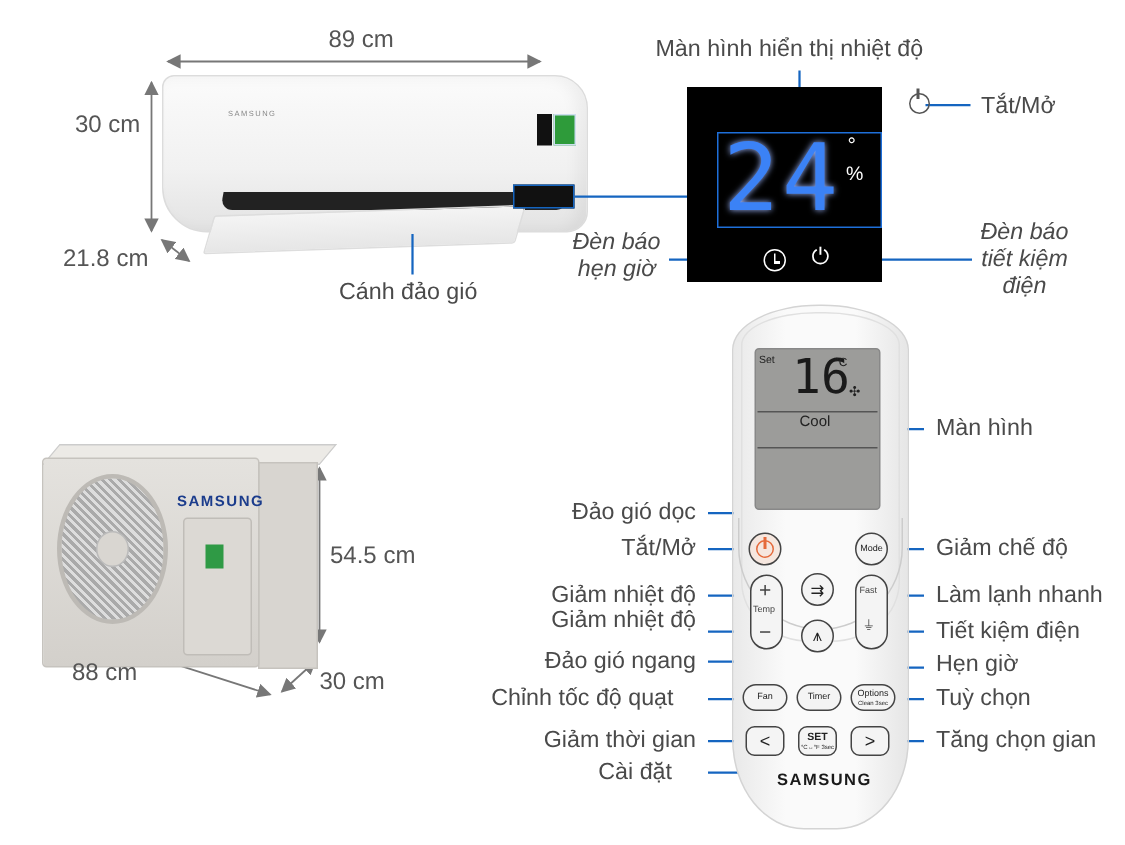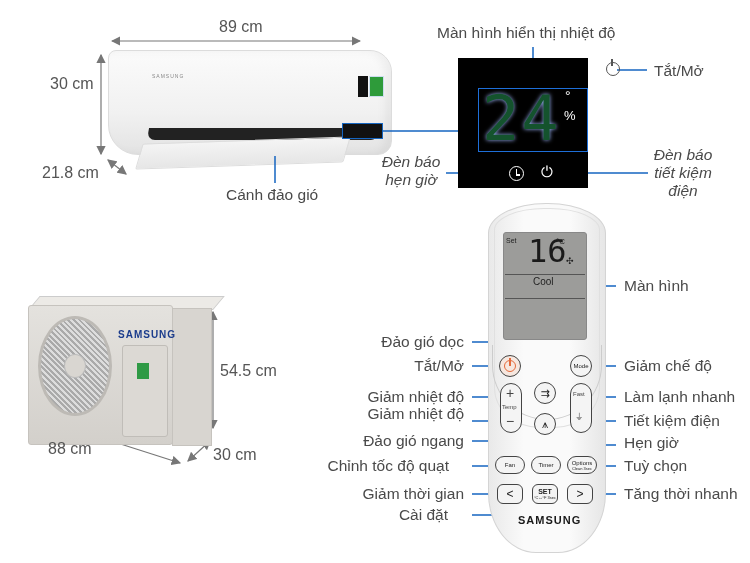--- a/index.html
+++ b/index.html
@@ -24,21 +24,21 @@
     border-radius: 0 0 6px 8px; transform: skewX(-10deg); }
   .flap { left: 140px; top: 140px; width: 206px; height: 26px;
     background: linear-gradient(180deg,#f4f4f4,#e6e6e6); border: 1px solid #ddd;
     transform: skewX(-18deg) rotate(-2deg); border-radius: 2px; }
   .disp-box { left: 342px; top: 123px; width: 41px; height: 16px; border: 1.5px solid #1565c0; background: #111; }
 
   
   .panel { left: 458px; top: 58px; width: 130px; height: 130px; background: #000; }
   .temp-box { left: 478px; top: 88px; width: 110px; height: 64px; border: 1.5px solid #1e6fd9; }
   .temp-digits { left: 482px; top: 86px; font-family: "DejaVu Sans Mono", monospace; font-size: 62px;
-    color: #14532d; letter-spacing: 2px; line-height: 66px; font-weight: 300;
+    color: #3b82f6; letter-spacing: 2px; line-height: 66px; font-weight: 300;
     text-shadow: 0 0 4px #9fb8ff; }
   .deg { left: 565px; top: 88px; color: #fff; font-size: 14px; }
   .pct { left: 564px; top: 108px; color: #fff; font-size: 13px; }
   .pwr-small { left: 606px; top: 62px; width: 14px; height: 14px; border: 1.5px solid #555; border-radius: 50%; }
   .pwr-small::after { content:""; position:absolute; left:4px; top:-4px; width:2px; height:7px; background:#555; }
   .clock-ico { left: 509px; top: 166px; width: 15px; height: 15px; border: 1.5px solid #fff; border-radius: 50%; }
   .clock-ico::before { content:""; position:absolute; left:5.5px; top:2px; width:1.5px; height:6px; background:#fff; }
   .clock-ico::after { content:""; position:absolute; left:6px; top:7px; width:4px; height:1.5px; background:#fff; }
   .plug-ico { left: 541px; top: 163px; color: #fff; font-size: 15px; }
 
@@ -222,13 +222,13 @@
 <div class="lbl r" style="right:301px;top:457px">Chỉnh tốc độ quạt</div>
 <div class="lbl r" style="right:286px;top:485px">Giảm thời gian</div>
 <div class="lbl r" style="right:302px;top:506px">Cài đặt</div>
 
 <div class="lbl" style="left:624px;top:277px">Màn hình</div>
 <div class="lbl" style="left:624px;top:357px">Giảm chế độ</div>
 <div class="lbl" style="left:624px;top:388px">Làm lạnh nhanh</div>
 <div class="lbl" style="left:624px;top:412px">Tiết kiệm điện</div>
 <div class="lbl" style="left:624px;top:434px">Hẹn giờ</div>
 <div class="lbl" style="left:624px;top:457px">Tuỳ chọn</div>
-<div class="lbl" style="left:624px;top:485px">Tăng thời nhanh</div>
+<div class="lbl" style="left:624px;top:485px">Tăng chọn gian</div>
 
 </body></html>

